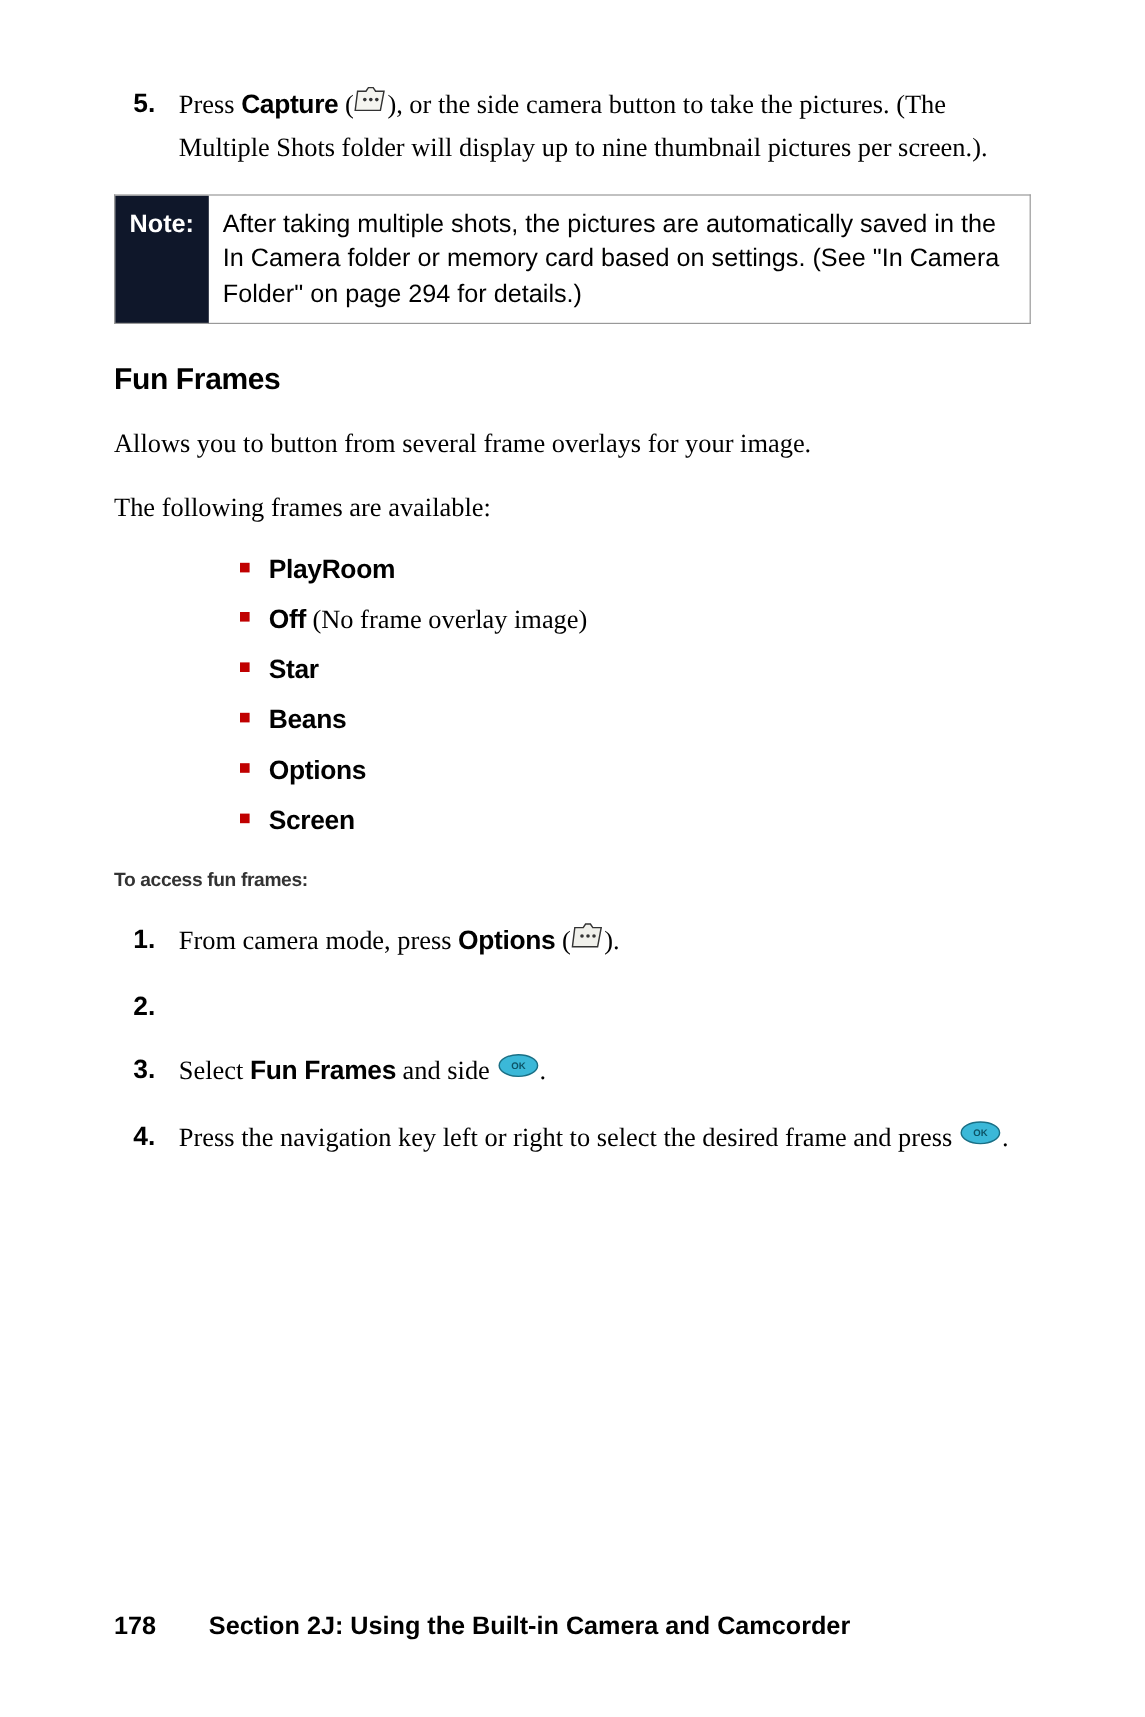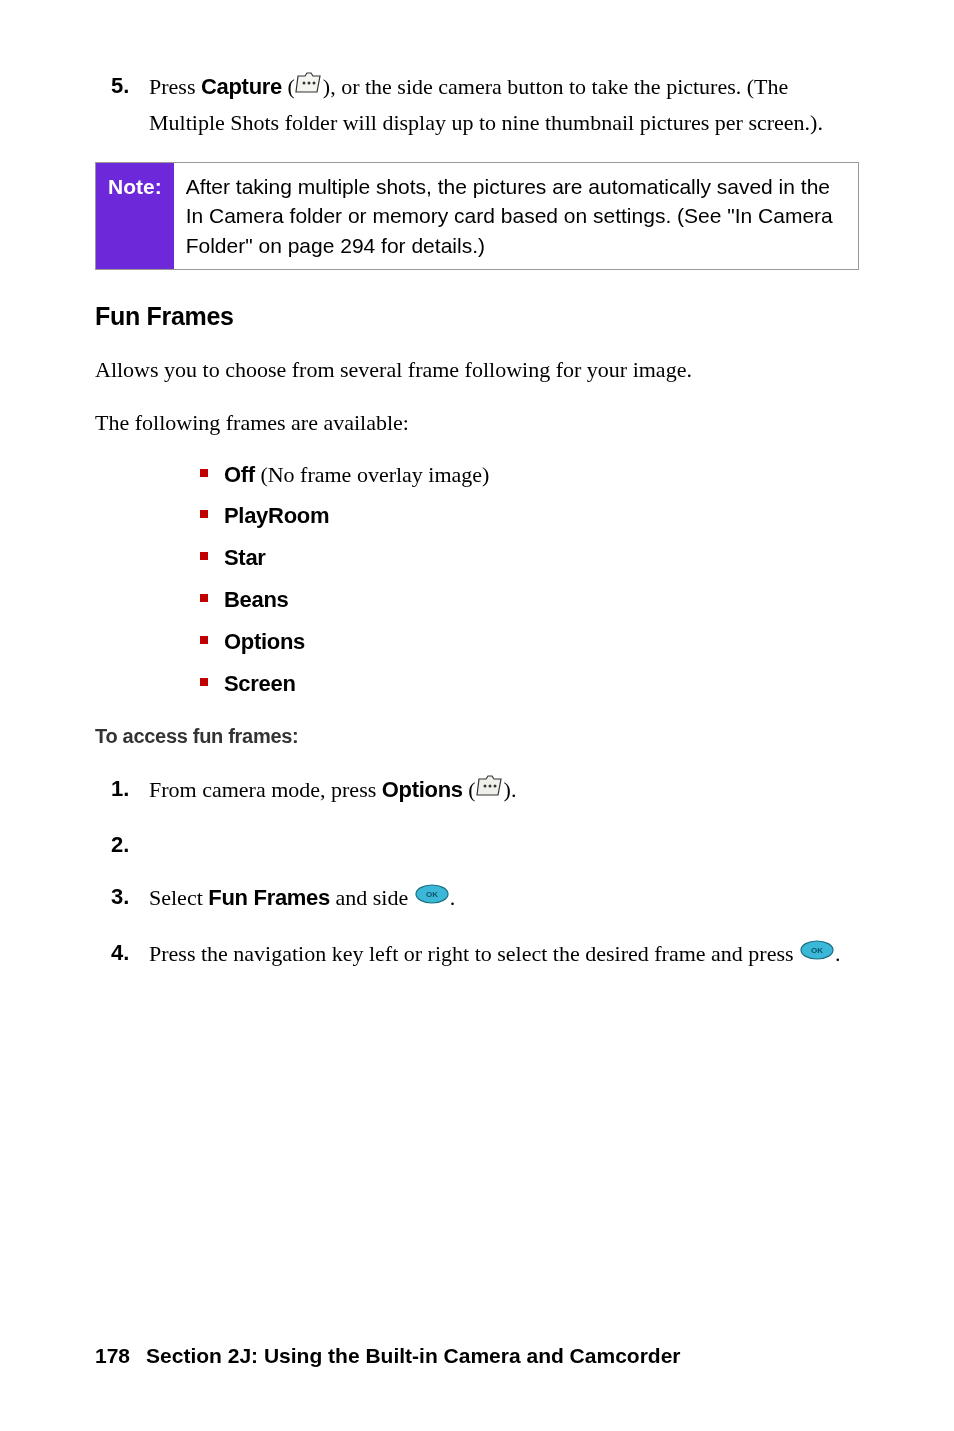--- a/index.html
+++ b/index.html
@@ -44,21 +44,21 @@
       border-collapse: collapse;
       width: 100%;
       margin: 22px 0 28px 0;
       border: 1px solid #999;
     }
     .note-table td {
       vertical-align: top;
       padding: 9px 12px;
     }
     .note-label-cell {
-      background: #6d28d9;
+      background: #0f172a;
       color: #fff;
       font-family: Arial, Helvetica, sans-serif;
       font-weight: bold;
       font-size: 21px;
       width: 76px;
     }
     .note-body-cell {
       font-family: Arial, Helvetica, sans-serif;
       font-size: 21px;
       line-height: 1.4;
@@ -92,38 +92,38 @@
       position: absolute;
       left: 0;
       top: 10px;
       width: 8px;
       height: 8px;
       background: #c00000;
     }
     .subhead {
       font-family: Arial, Helvetica, sans-serif;
       font-weight: bold;
-      font-size: 20px;
+      font-size: 16px;
       margin: 8px 0 22px 0;
       color: #333;
       letter-spacing: -0.3px;
     }
     .steps-wrap {
       padding-left: 0;
     }
     .footer {
       position: absolute;
       bottom: 60px;
       left: 95px;
       right: 95px;
       font-family: Arial, Helvetica, sans-serif;
       font-weight: bold;
       font-size: 21px;
       display: flex;
-      gap: 16px;
+      gap: 44px;
       text-align: center;
     }
     .icon-oval {
       display: inline-block;
       vertical-align: middle;
       position: relative;
       top: -2px;
     }
     .icon-folder {
       display: inline-block;
@@ -151,26 +151,26 @@
   <tbody>
       <tr>
     <td class="note-label-cell">Note:</td>
     <td class="note-body-cell">After taking multiple shots, the pictures are automatically saved in the In Camera folder or memory card based on settings. (See "In Camera Folder" on page 294 for details.)</td>
   </tr>
 </tbody>
   </table>
 
 <h2 class="h2">Fun Frames</h2>
 
-<p class="para">Allows you to choose from several frame following for your image.</p>
+<p class="para">Allows you to button from several frame overlays for your image.</p>
 <p class="para">The following frames are available:</p>
 
 <ul class="bullet-list">
+  <li><span class="bold-sans">PlayRoom</span><span></span></li>
   <li><span class="bold-sans">Off</span><span> (No frame overlay image)</span></li>
-  <li><span class="bold-sans">PlayRoom</span><span></span></li>
   <li><span class="bold-sans">Star</span><span></span></li>
   <li><span class="bold-sans">Beans</span><span></span></li>
   <li><span class="bold-sans">Options</span><span></span></li>
   <li><span class="bold-sans">Screen</span><span></span></li>
 </ul>
 
 <p class="subhead">To access fun frames:</p>
 
 <div class="steps-wrap">
 

